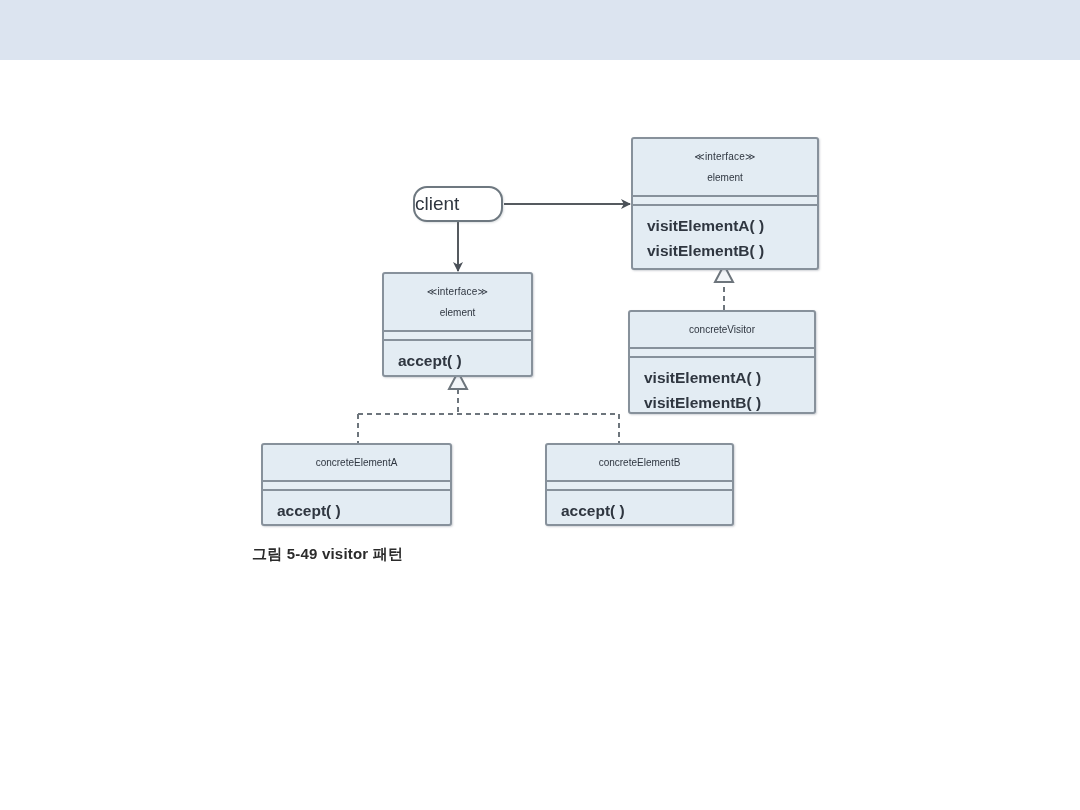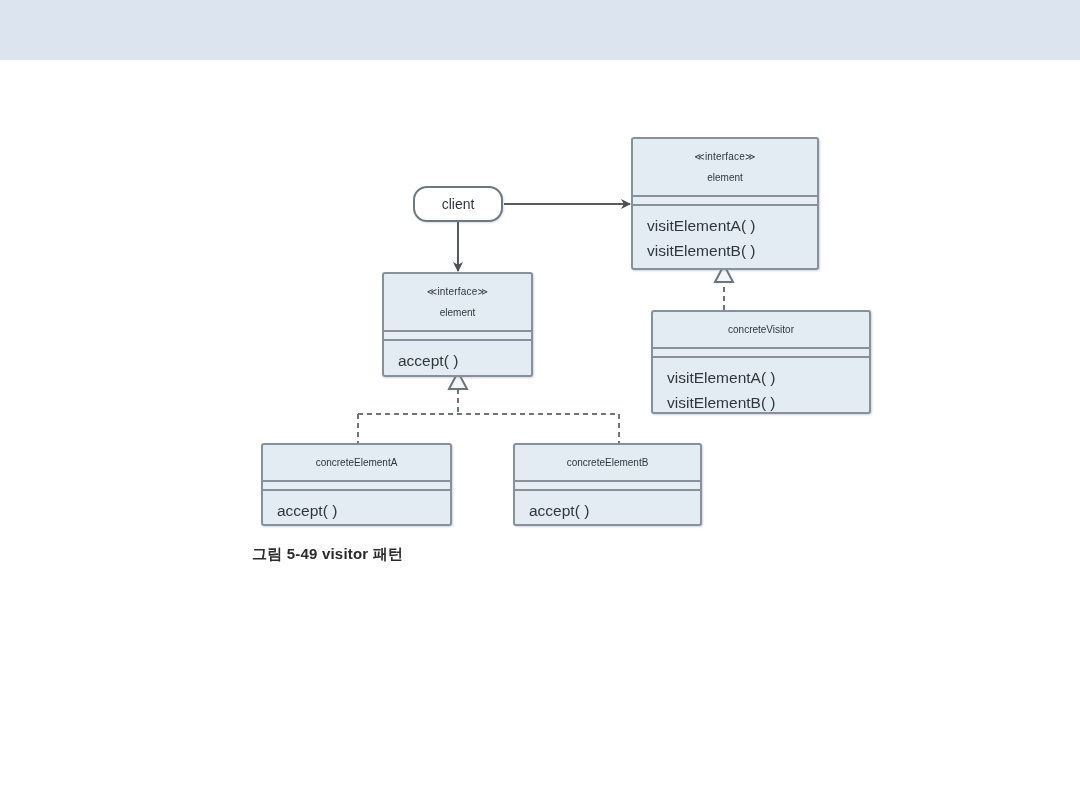--- a/index.html
+++ b/index.html
@@ -72,39 +72,40 @@
   .uml-midbar {
     box-sizing: border-box;
     height: 11px;
     border-top: 2px solid #87919b;
     border-bottom: 2px solid #87919b;
     background: #e6eef4;
   }
   .uml-ops {
     box-sizing: border-box;
     padding: 7px 0 8px 14px;
+    font-weight: bold;
   }
   .uml-ops .op {
     font-size: 15.5px;
     line-height: 25px;
     color: #2f3640;
     white-space: nowrap;
   }
 
   
   #client-box {
     position: absolute;
     box-sizing: border-box;
     background: #ffffff;
     border: 2px solid #6e7880;
     border-radius: 14px;
     display: flex;
     align-items: center;
-    justify-content: center;
-    font-size: 14px;
+    justify-content: flex-start;
+    font-size: 19px;
     color: #2f3640;
     box-shadow: 1px 1px 2px rgba(120,130,140,0.25);
   }
 
   
   #figure-caption {
     position: absolute;
     font-size: 15px;
     font-weight: bold;
     color: #2b2b2b;
@@ -160,42 +161,42 @@
     <div class="uml-header">
       <span class="stereotype">≪interface≫</span>
       <span class="typename">element</span>
     </div>
     <div class="uml-midbar"></div>
     <div class="uml-ops">
       <div class="op">accept( )</div>
     </div>
   </div>
 
-  <div class="uml-class" style="left:651px; top:250px; width:220px; height:104px;">
+  <div class="uml-class" style="left:628px; top:250px; width:188px; height:104px;">
     <div class="uml-header">
       <span class="typename">concreteVisitor</span>
     </div>
     <div class="uml-midbar"></div>
     <div class="uml-ops">
       <div class="op">visitElementA( )</div>
       <div class="op">visitElementB( )</div>
     </div>
   </div>
 
   <div class="uml-class" style="left:261px; top:383px; width:191px; height:83px;">
     <div class="uml-header">
       <span class="typename">concreteElementA</span>
     </div>
     <div class="uml-midbar"></div>
     <div class="uml-ops">
       <div class="op">accept( )</div>
     </div>
   </div>
 
-  <div class="uml-class" style="left:513px; top:383px; width:189px; height:83px;">
+  <div class="uml-class" style="left:545px; top:383px; width:189px; height:83px;">
     <div class="uml-header">
       <span class="typename">concreteElementB</span>
     </div>
     <div class="uml-midbar"></div>
     <div class="uml-ops">
       <div class="op">accept( )</div>
     </div>
   </div>
 
   <div id="figure-caption" style="left:252px; top:485px;">그림 5-49  visitor 패턴</div>

